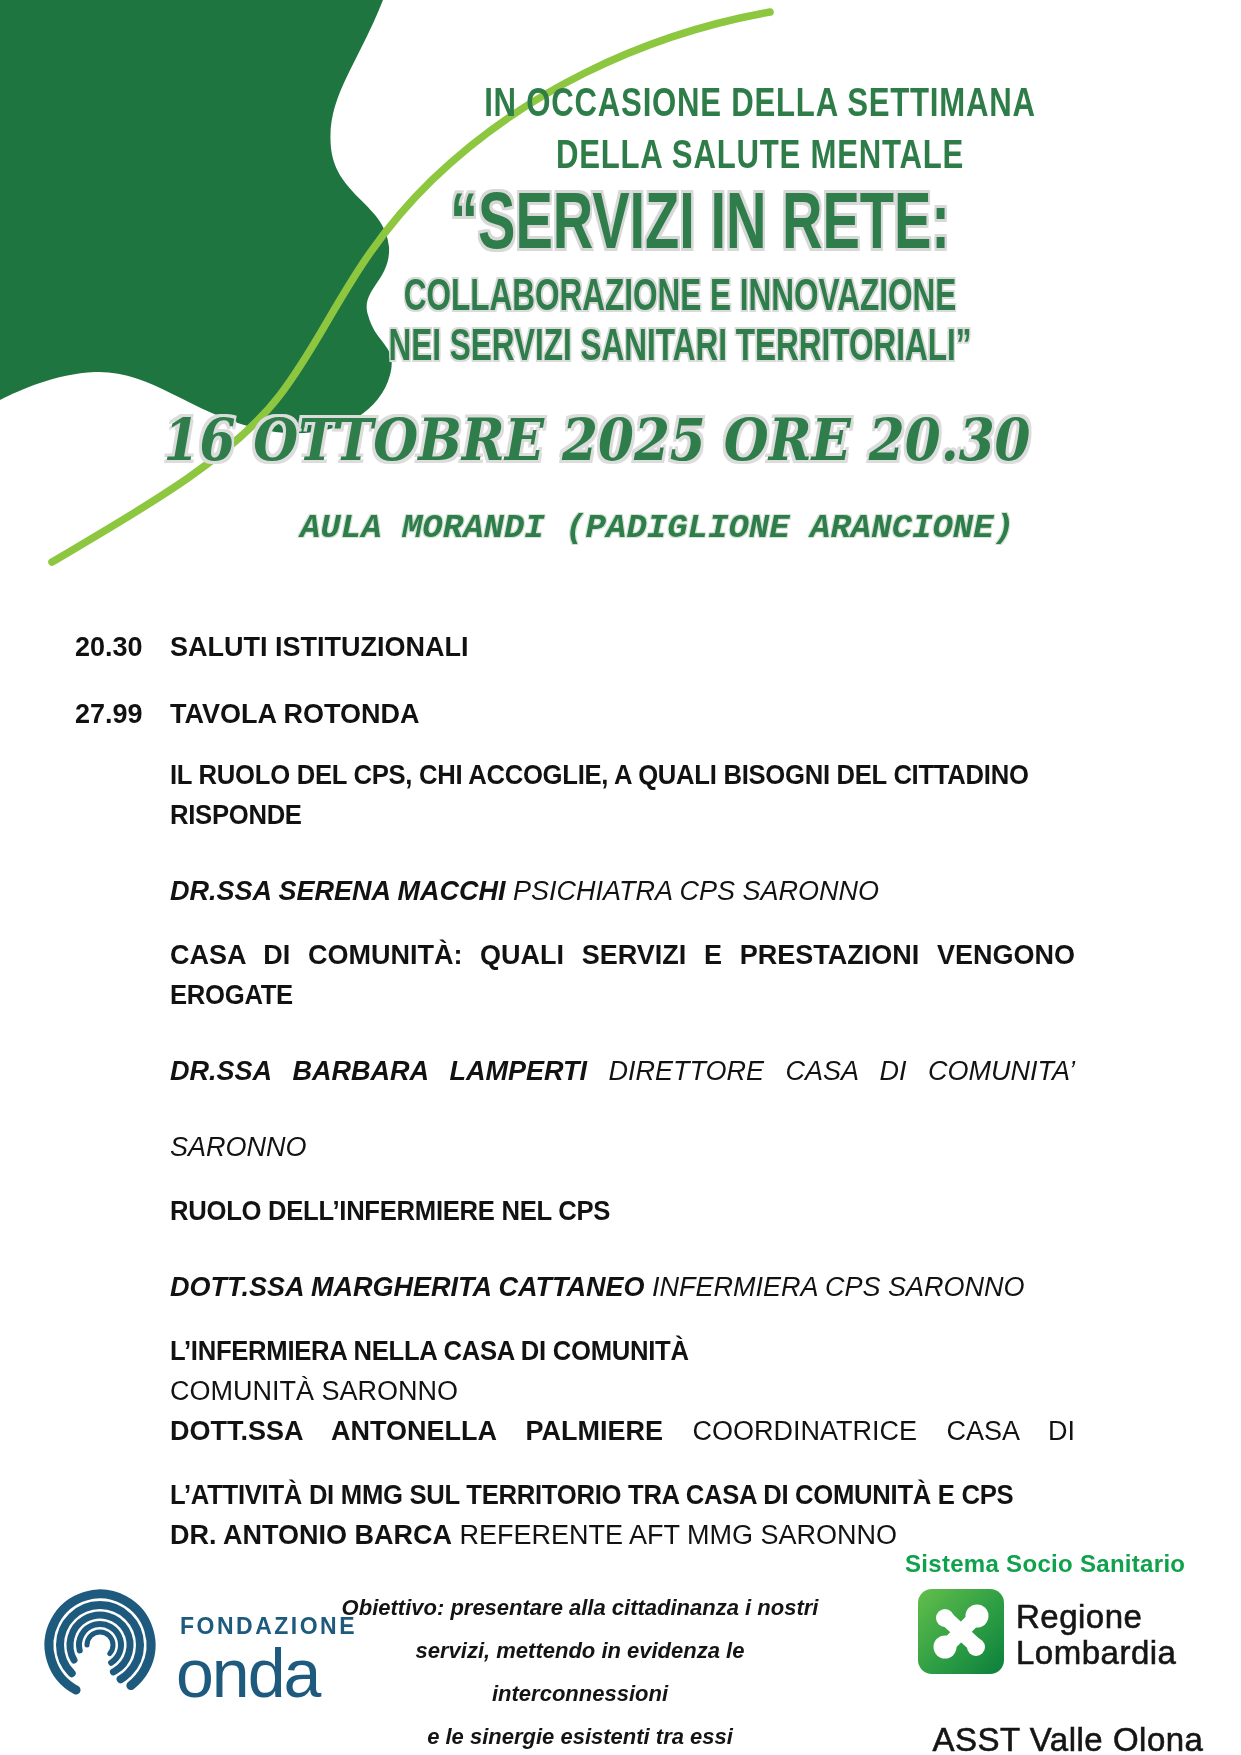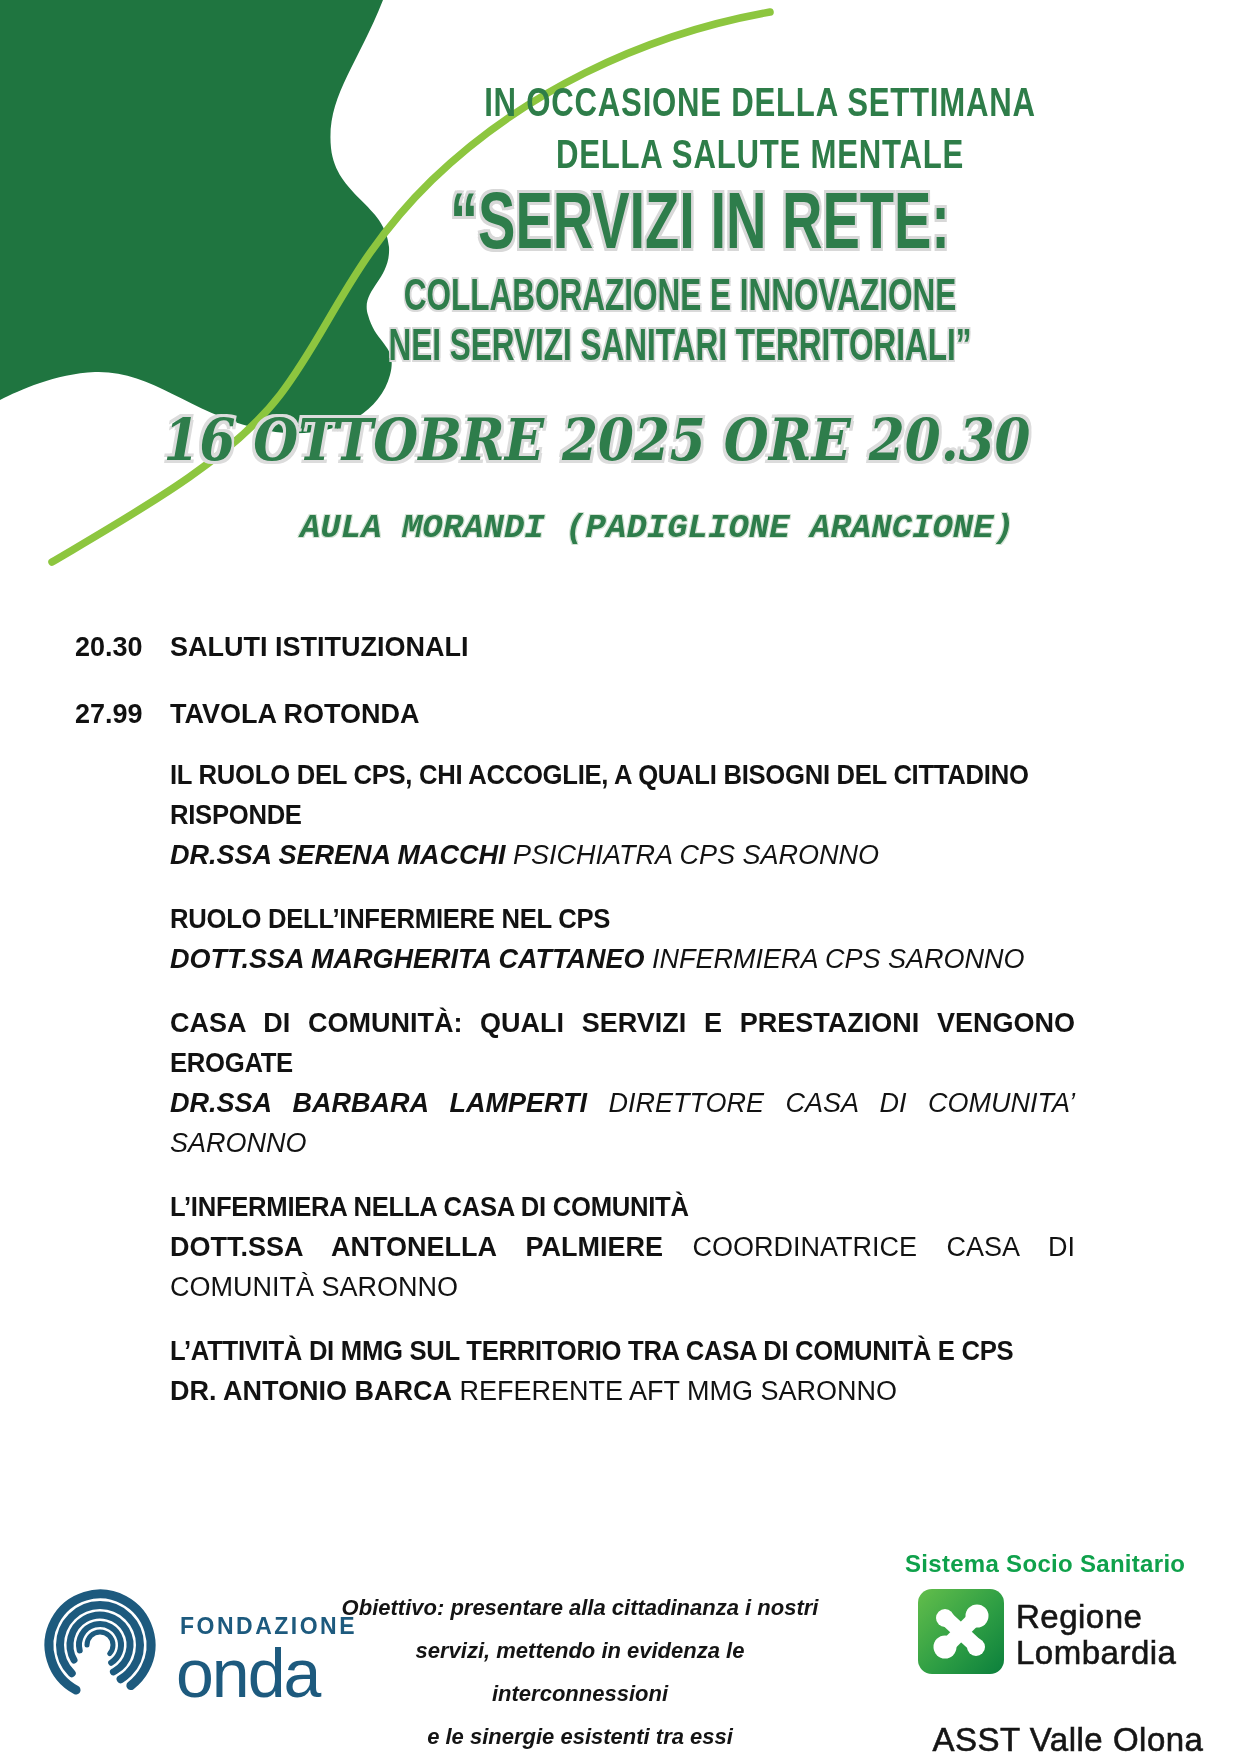--- a/index.html
+++ b/index.html
@@ -36,21 +36,21 @@
   .srow-1 { margin-bottom:37px; }
   .srow-2 { margin-bottom:26px; }
   .time { display:inline-block; width:95px; }
   .talks { margin-left:95px; width:905px; }
   .talk { margin-bottom:24px; }
   .tl { font-weight:bold; }
   .tl, .sl { font-size:27px; line-height:40px; color:#121212; }
   .nw { white-space:nowrap; transform:scaleX(.95); transform-origin:left center; letter-spacing:-.3px; }
   .just { text-align:justify; text-align-last:justify; }
   .sl .sp { font-weight:bold; }
-  .it { font-style:italic; }
+  .it { font-style:italic;margin-top:36px; }
 
   
   .onda-logo { position:absolute; left:40px; top:1585px; width:340px; height:130px; color:#1d5a7e; }
   .onda-logo svg { position:absolute; left:0; top:0; }
   .onda-fond { position:absolute; left:140px; top:28px; font-size:23px; font-weight:bold; letter-spacing:2.5px; }
   .onda-word { position:absolute; left:136px; top:51px; font-size:68px; font-weight:normal; letter-spacing:-2px; line-height:74px; }
 
   .objective { position:absolute; left:330px; top:1586px; width:500px; text-align:center;
                font-size:22px; line-height:43px; font-weight:bold; font-style:italic; color:#141414; }
 
@@ -108,44 +108,44 @@
       <div class="talk">
         <div class="tl nw" data-bind="schedule.talks.0.title_line1">IL RUOLO DEL CPS, CHI ACCOGLIE, A QUALI BISOGNI DEL CITTADINO</div>
         <div class="tl nw" data-bind="schedule.talks.0.title_line2">RISPONDE</div>
         <div class="sl it">
           <span class="sp" data-bind="schedule.talks.0.speaker">DR.SSA SERENA MACCHI</span>
           <span data-bind="schedule.talks.0.role_line1">PSICHIATRA CPS SARONNO</span>
         </div>
       </div>
 
       <div class="talk">
-        <div class="tl nw" data-bind="schedule.talks.1.title_line1">RUOLO DELL’INFERMIERE NEL CPS</div>
-        <div class="sl it">
-          <span class="sp" data-bind="schedule.talks.1.speaker">DOTT.SSA MARGHERITA CATTANEO</span>
-          <span data-bind="schedule.talks.1.role_line1">INFERMIERA CPS SARONNO</span>
-        </div>
-      </div>
-
-      <div class="talk">
         <div class="tl just" data-bind="schedule.talks.2.title_line1">CASA DI COMUNITÀ: QUALI SERVIZI E PRESTAZIONI VENGONO</div>
         <div class="tl nw" data-bind="schedule.talks.2.title_line2">EROGATE</div>
         <div class="sl it just">
           <span class="sp" data-bind="schedule.talks.2.speaker">DR.SSA BARBARA LAMPERTI</span>
           <span data-bind="schedule.talks.2.role_line1">DIRETTORE CASA DI COMUNITA’</span>
         </div>
         <div class="sl it" data-bind="schedule.talks.2.role_line2">SARONNO</div>
       </div>
 
       <div class="talk">
+        <div class="tl nw" data-bind="schedule.talks.1.title_line1">RUOLO DELL’INFERMIERE NEL CPS</div>
+        <div class="sl it">
+          <span class="sp" data-bind="schedule.talks.1.speaker">DOTT.SSA MARGHERITA CATTANEO</span>
+          <span data-bind="schedule.talks.1.role_line1">INFERMIERA CPS SARONNO</span>
+        </div>
+      </div>
+
+      <div class="talk">
         <div class="tl nw" data-bind="schedule.talks.3.title_line1">L’INFERMIERA NELLA CASA DI COMUNITÀ</div>
+        <div class="sl" data-bind="schedule.talks.3.role_line2">COMUNITÀ SARONNO</div>
         <div class="sl just">
           <span class="sp" data-bind="schedule.talks.3.speaker">DOTT.SSA ANTONELLA PALMIERE</span>
           <span data-bind="schedule.talks.3.role_line1">COORDINATRICE CASA DI</span>
         </div>
-        <div class="sl" data-bind="schedule.talks.3.role_line2">COMUNITÀ SARONNO</div>
       </div>
 
       <div class="talk">
         <div class="tl nw" data-bind="schedule.talks.4.title_line1">L’ATTIVITÀ DI MMG SUL TERRITORIO TRA CASA DI COMUNITÀ E CPS</div>
         <div class="sl">
           <span class="sp" data-bind="schedule.talks.4.speaker">DR. ANTONIO BARCA</span>
           <span data-bind="schedule.talks.4.role_line1">REFERENTE AFT MMG SARONNO</span>
         </div>
       </div>
 

